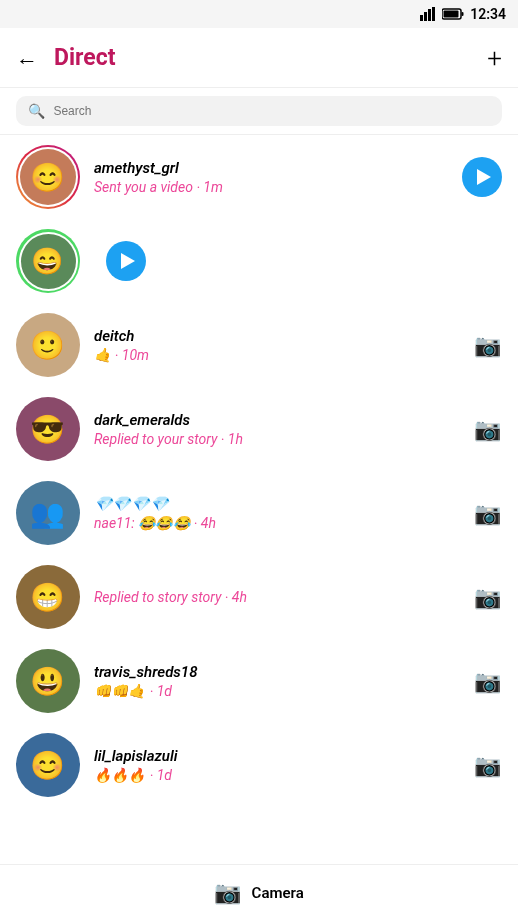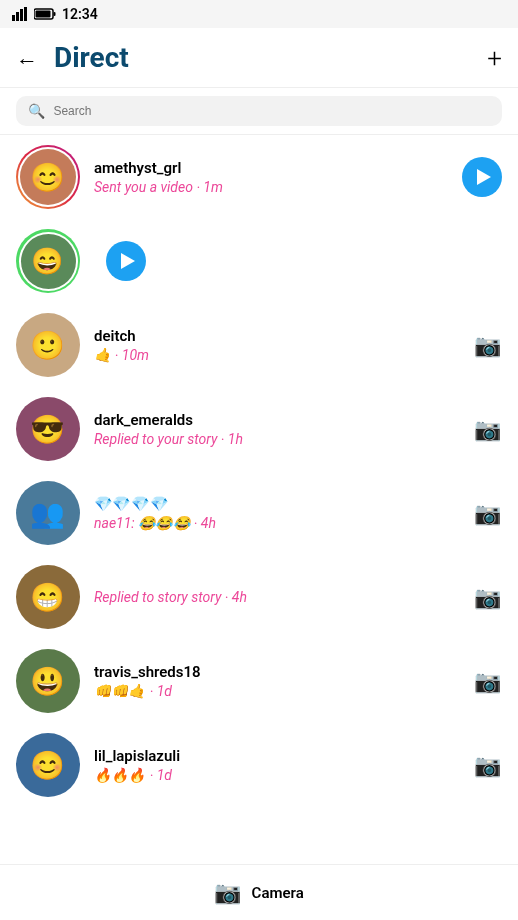--- a/index.html
+++ b/index.html
@@ -11,21 +11,21 @@
       overflow: hidden;
       position: relative;
     }
 
     
     .status-bar {
       height: 28px;
       background: #f5f5f5;
       display: flex;
       align-items: center;
-      justify-content: flex-start;
+      justify-content: flex-end;
       padding: 0 12px;
       gap: 6px;
     }
     .status-bar-time {
       font-size: 14px;
       font-weight: 600;
       color: #000;
     }
 
     
@@ -37,23 +37,23 @@
       padding: 0 16px;
       border-bottom: 1px solid #eee;
       justify-content: space-between;
     }
     .header-left {
       display: flex;
       align-items: center;
       gap: 16px;
     }
     .header-title {
-      font-size: 28px;
+      font-size: 23px;
       font-weight: 700;
-      color: #0c4a6e;
+      color: #be185d;
     }
     .header-back {
       font-size: 22px;
       cursor: pointer;
       color: #000;
     }
     .header-plus {
       font-size: 26px;
       color: #000;
       cursor: pointer;
@@ -113,20 +113,21 @@
     
     .message-content {
       flex: 1;
       min-width: 0;
     }
     .message-username {
       font-size: 15px;
       font-weight: 600;
       color: #000;
       margin-bottom: 2px;
+      font-style: italic;
     }
     .message-preview {
       font-size: 14px;
       color: #ec4899;
       white-space: nowrap;
       overflow: hidden;
       text-overflow: ellipsis;
       font-style: italic;
     }
 

